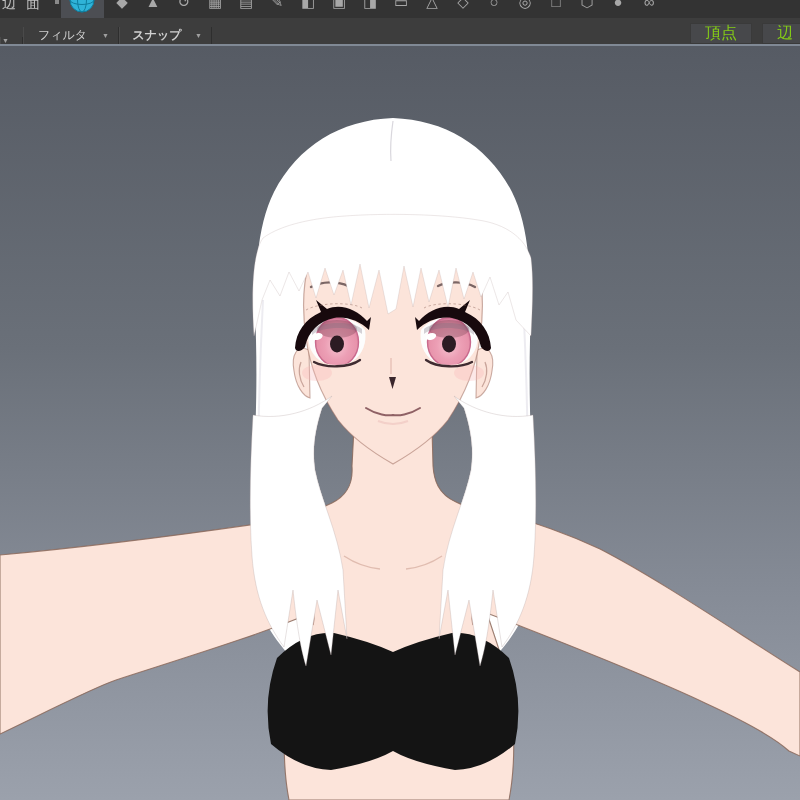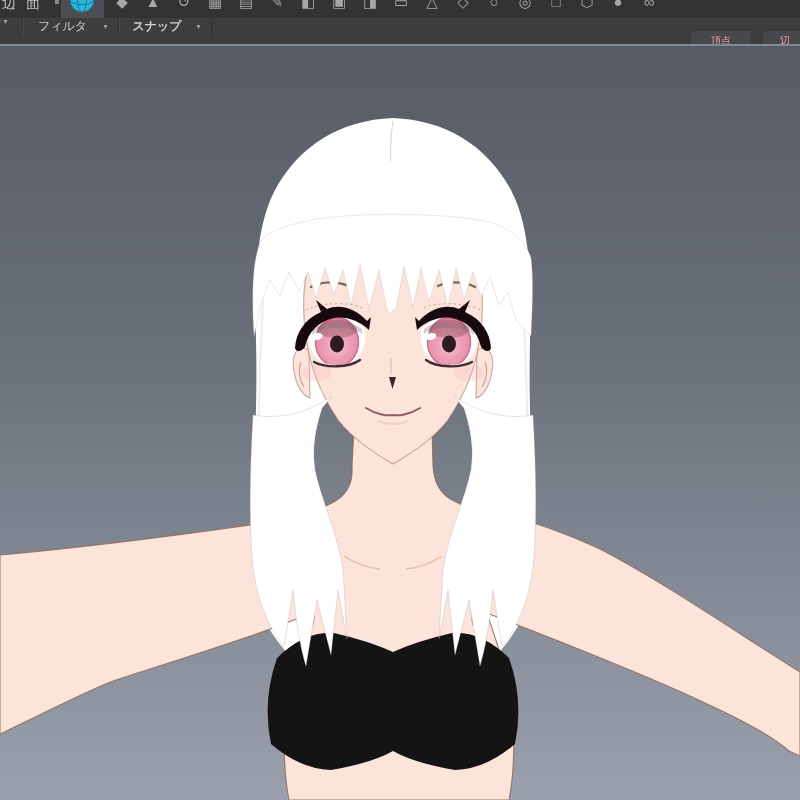--- a/index.html
+++ b/index.html
@@ -11,31 +11,31 @@
   .half-char{position:absolute;top:-5px;font-size:14px;color:#c2c2c2;}
   .mini-mark{position:absolute;left:55px;top:0;width:4px;height:4px;background:#8a8a8a;}
   .tool-active{position:absolute;left:61px;top:0;width:43px;height:18px;background:#4c4e53;}
   .tool-active svg{position:absolute;left:8px;top:0;}
   .icon-strip{position:absolute;left:112px;top:0;height:18px;display:flex;gap:11px;}
   .icon-strip span{display:inline-block;width:20px;text-align:center;font-size:15px;
                    color:#a8a8a8;transform:translateY(-7px);}
 
   
   .row2{position:absolute;left:0;top:18px;width:800px;height:26px;background:#3d3d3d;
-        display:flex;align-items:flex-start;overflow:hidden;}
+        display:flex;align-items:flex-end;overflow:hidden;}
   .dd{display:flex;align-items:center;border-right:1px solid #2e2e2e;box-shadow:inset 1px 0 0 #4a4a4a;
       color:#d0d0d0;font-size:12px;}
   .dd .lbl{flex:1;text-align:center;}
   .dd .arr{width:16px;font-size:7px;color:#9f9f9f;text-align:left;}
   .dd0{width:18px;justify-content:flex-end;padding-right:4px;}
   .dd1{width:95px;}
   .dd2{width:92px;font-weight:bold;}
   .spacer{flex:1;}
   .r2btn{width:62px;height:21px;margin-top:12px;background:#47484b;border:1px solid #3a3a3a;
-         color:#fca5a5;font-size:10px;display:flex;align-items:center;justify-content:center;}
+         color:#84cc16;font-size:16px;display:flex;align-items:center;justify-content:center;}
   .r2btn.edge{width:46px;margin-left:10px;margin-right:-8px;}
 
   .vp-border{position:absolute;left:0;top:44px;width:800px;height:2px;background:#808995;}
 
   
   .viewport{position:absolute;left:0;top:46px;width:800px;height:754px;
             background:linear-gradient(to bottom,#565b64 0%,#6a7079 40%,#858b96 72%,#9ba1ac 100%);}
   .viewport svg{position:absolute;left:0;top:-46px;}
 </style>
 </head>

